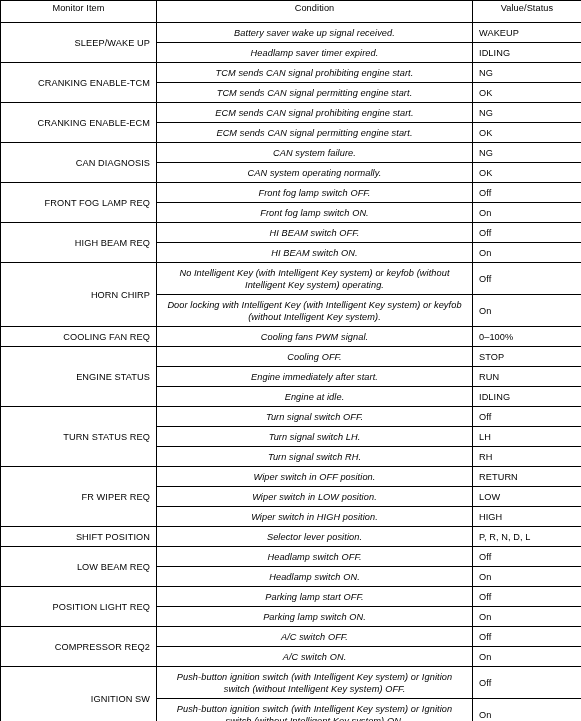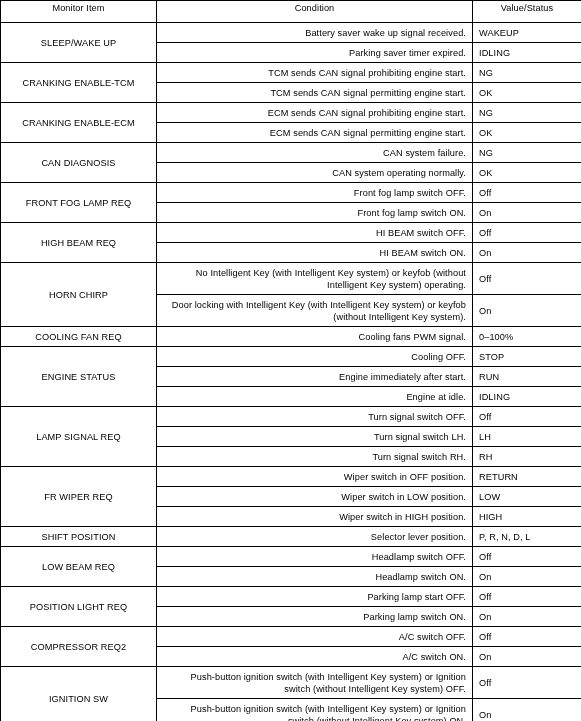--- a/index.html
+++ b/index.html
@@ -33,27 +33,28 @@
     padding: 2px 6px;
     font-weight: normal;
     letter-spacing: 0.01em;
   }
   #monitor-table thead th {
     height: 21px;
     padding-top: 1px;
     padding-bottom: 8px;
   }
   td.cell-item {
+    text-align: right;
+    padding-left: 8px;
+  }
+  td.cell-cond {
     text-align: center;
-    padding-left: 8px;
-  }
-  td.cell-cond {
-    text-align: right;
     padding-left: 7px;
     padding-right: 4px;
+    font-style: italic;
   }
   td.cell-value {
     padding-left: 2px;
     padding-right: 2px;
   }
   tr.row-single td { height: 20px; }
   tr.row-double td { height: 32px; }
 </style>
 </head>
 <body>
@@ -71,21 +72,21 @@
       <th>Value/Status</th>
     </tr>
   </thead>
   <tbody id="table-body">
       <tr class="row-single">
         <td class="cell-item" rowspan="2">SLEEP/WAKE UP</td>
         <td class="cell-cond">Battery saver wake up signal received.</td>
         <td class="cell-value">WAKEUP</td>
       </tr>
       <tr class="row-single">
-        <td class="cell-cond">Parking saver timer expired.</td>
+        <td class="cell-cond">Headlamp saver timer expired.</td>
         <td class="cell-value">IDLING</td>
       </tr>
       <tr class="row-single">
         <td class="cell-item" rowspan="2">CRANKING ENABLE-TCM</td>
         <td class="cell-cond">TCM sends CAN signal prohibiting engine start.</td>
         <td class="cell-value">NG</td>
       </tr>
       <tr class="row-single">
         <td class="cell-cond">TCM sends CAN signal permitting engine start.</td>
         <td class="cell-value">OK</td>
@@ -147,21 +148,21 @@
       </tr>
       <tr class="row-single">
         <td class="cell-cond">Engine immediately after start.</td>
         <td class="cell-value">RUN</td>
       </tr>
       <tr class="row-single">
         <td class="cell-cond">Engine at idle.</td>
         <td class="cell-value">IDLING</td>
       </tr>
       <tr class="row-single">
-        <td class="cell-item" rowspan="3">LAMP SIGNAL REQ</td>
+        <td class="cell-item" rowspan="3">TURN STATUS REQ</td>
         <td class="cell-cond">Turn signal switch OFF.</td>
         <td class="cell-value">Off</td>
       </tr>
       <tr class="row-single">
         <td class="cell-cond">Turn signal switch LH.</td>
         <td class="cell-value">LH</td>
       </tr>
       <tr class="row-single">
         <td class="cell-cond">Turn signal switch RH.</td>
         <td class="cell-value">RH</td>

